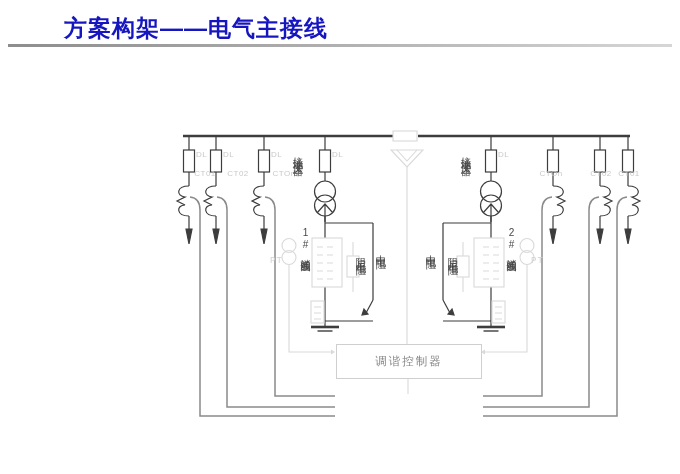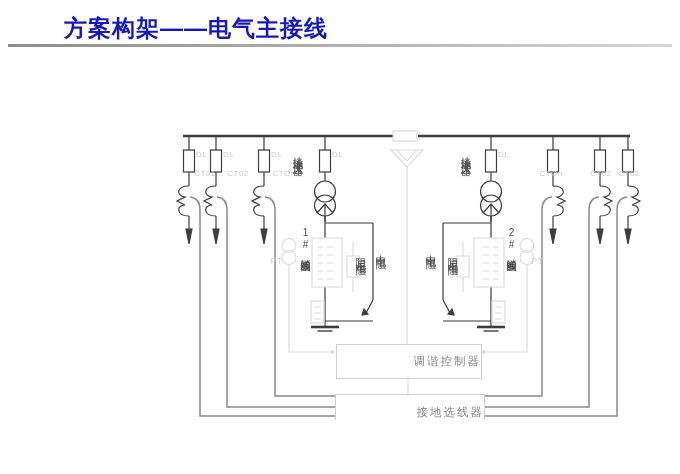--- a/index.html
+++ b/index.html
@@ -18,24 +18,24 @@
     position:absolute;writing-mode:vertical-rl;text-orientation:upright;
     font-size:10.5px;letter-spacing:2.5px;color:#474747;line-height:1;white-space:nowrap;
   }
   .vlabel.coil{font-size:10px;letter-spacing:1px;}
   .tinylabel{
     position:absolute;font-size:8px;color:#c9c9c9;letter-spacing:.5px;white-space:nowrap;
     transform:translateX(-50%);
     padding-left:24px;
   }
   .dl{transform:none;}
-  .ptlabel{position:absolute;font-size:9px;color:#d2d2d2;letter-spacing:1px;}
+  .ptlabel{position:absolute;font-size:9px;color:#d2d2d2;letter-spacing:1px;font-family:Liberation Mono, monospace;}
   .ctrlbox{
     position:absolute;border:1px solid #cfcfcf;background:#fff;
-    display:flex;align-items:center;justify-content:flex-end;
+    display:flex;align-items:center;justify-content:center;
     font-size:11.5px;color:#868686;letter-spacing:2px;
   }
 </style>
 </head>
 <body>
 
 <div id="slide">
 
   <div class="title" style="color:#1616c0;">方案构架——电气主接线</div>
   <div class="rule"></div>
@@ -180,23 +180,20 @@
         <circle cx="527" cy="257.5" r="7"></circle>
         <path d="M527,264.5 V352 H485"></path>
         <polygon points="485,349.5 481,352 485,354.5" fill="#d9d9d9" stroke="none"></polygon>
       </g>
     </g>
   </svg>
 
   <div class="ctrlbox" style="left:336px;top:344px;width:144px;height:33px;">
     <span>调谐控制器</span>
   </div>
-  <div class="ctrlbox" style="left:335px;top:394px;width:148px;height:34px;">
-    <span>接地选线器</span>
-  </div>
 
   <div class="tinylabel dl" style="left:172px;top:150px;">DL</div>
   <div class="tinylabel dl" style="left:199px;top:150px;">DL</div>
   <div class="tinylabel dl" style="left:247px;top:150px;">DL</div>
   <div class="tinylabel dl" style="left:308px;top:150px;">DL</div>
   <div class="tinylabel dl" style="left:474px;top:150px;">DL</div>
 
   <div class="tinylabel" style="left:193px;top:169px;">CT01</div>
   <div class="tinylabel" style="left:226px;top:169px;">CT02</div>
   <div class="tinylabel" style="left:272px;top:169px;">CTOn</div>

